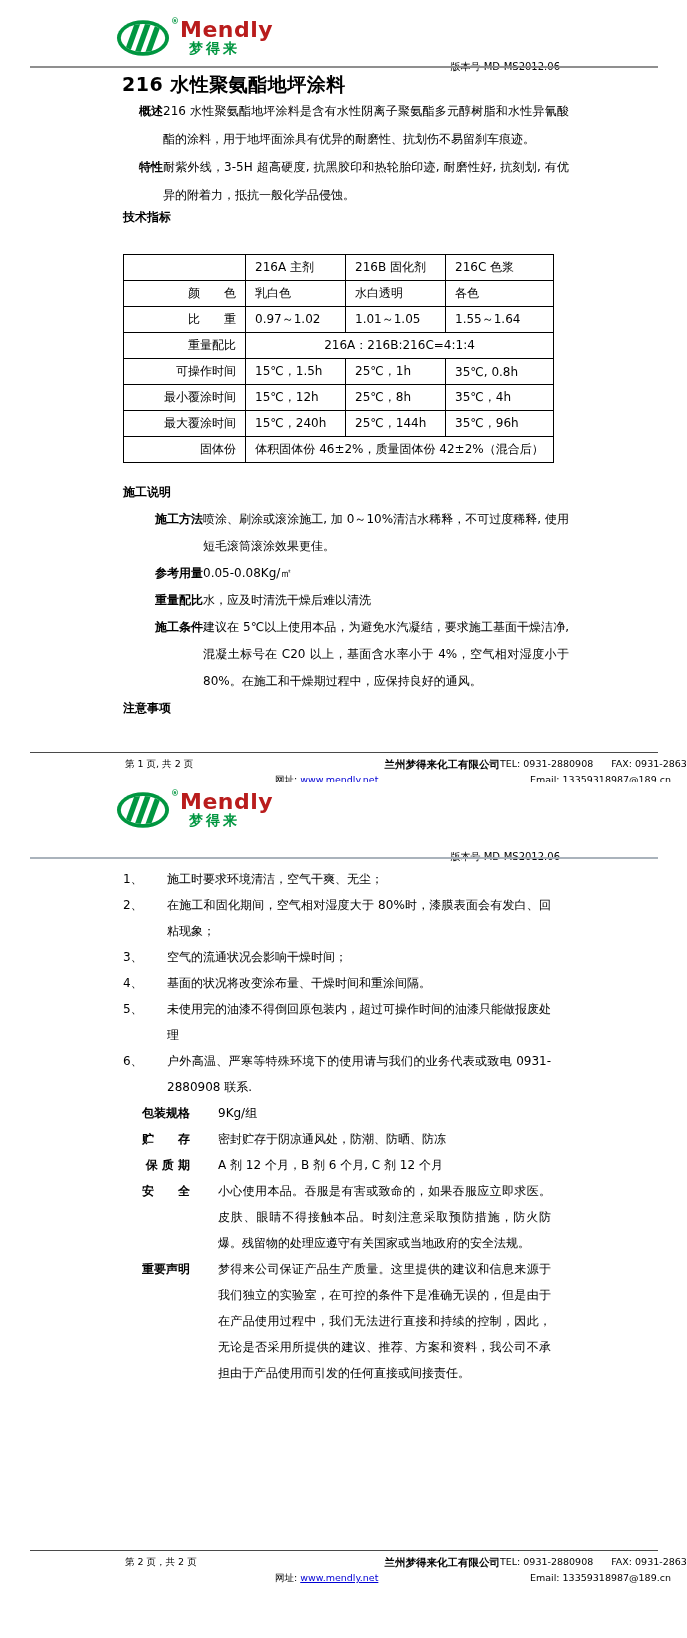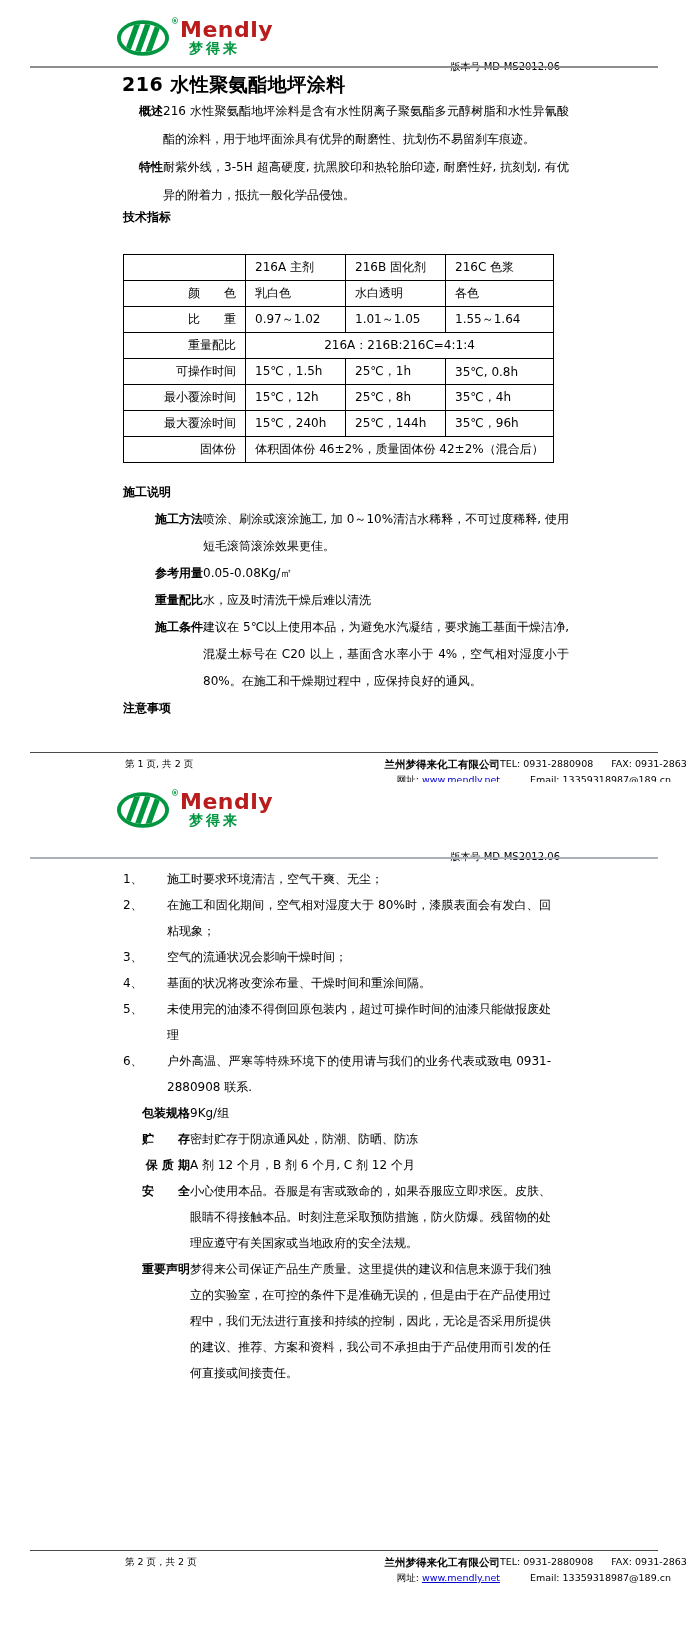--- a/index.html
+++ b/index.html
@@ -46,35 +46,35 @@
   table.spec td.merged { text-align:center;margin-top:28px; }
 
   .construction { position:absolute; left:123px; top:479px; width:446px; font-size:12px; line-height:27px; }
   .c-title { font-weight:bold; }
   .c-row { display:grid; grid-template-columns:80px 1fr; }
 
   
   .p2content { position:absolute; left:123px; top:84px; width:428px; font-size:12px; line-height:26px; }
   .n-row { display:grid; grid-template-columns:44px 1fr; }
   .n-num { white-space:pre; }
-  .i-row { display:grid; grid-template-columns:67px 1fr; }
+  .i-row { display:grid; grid-template-columns:67px 1fr;gap:28px; }
 
   
   .footer-rule { position:absolute; left:30px; right:29px; border-top:1px solid #4a4a4a; }
   #page1 .footer-rule { top:752px; }
   #page2 .footer-rule { top:768px; }
   .footer { position:absolute; left:125px; right:31px; font-size:9.5px; line-height:16px;
             display:grid; grid-template-columns:150px 225px 1fr; }
   #page1 .footer { top:756px; }
   #page2 .footer { top:772px; }
   .f-page { grid-column:1; grid-row:1; }
   .f-company { grid-column:2; grid-row:1; text-align:right; font-weight:bold; font-size:10.5px; }
   .f-contact { grid-column:3; grid-row:1; white-space:nowrap; }
   .f-contact .fax { margin-left:18px; }
-  .f-web { grid-column:2; grid-row:2; text-align:right; }
+  .f-web { grid-column:2; grid-row:2; text-align:left; }
   .f-web a { color:#0000d4; text-decoration:underline; }
   .f-email { grid-column:3; grid-row:2; padding-left:30px; white-space:nowrap; }
 </style>
 </head>
 <body>
 
 <div class="page" id="page1">
 
   <div class="logo">
     <svg width="54" height="40" viewBox="0 0 56 40">

